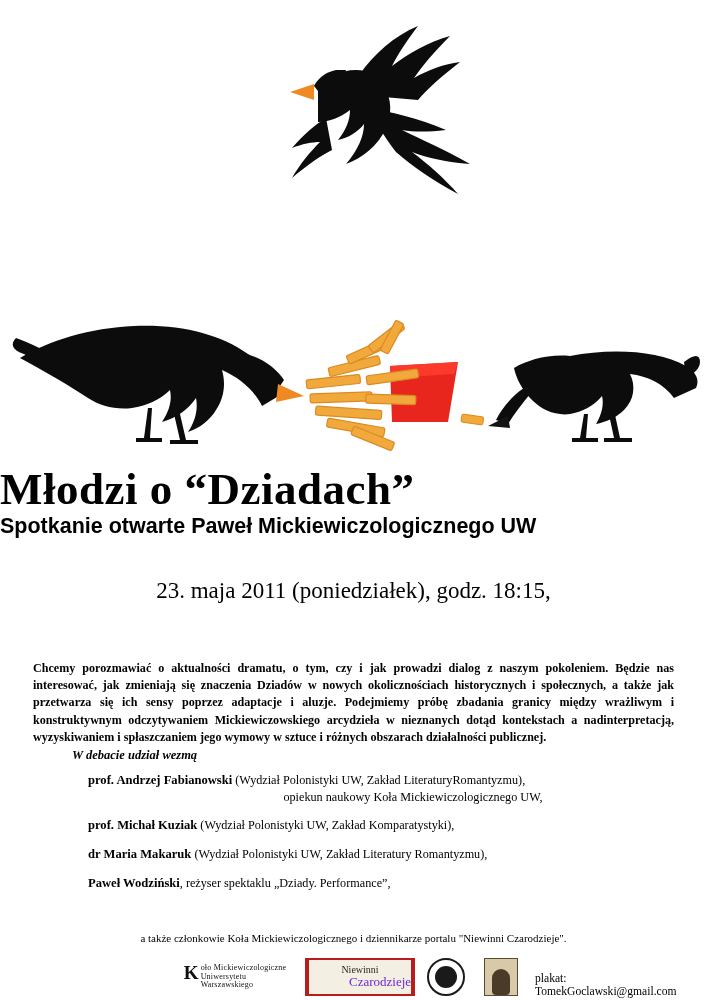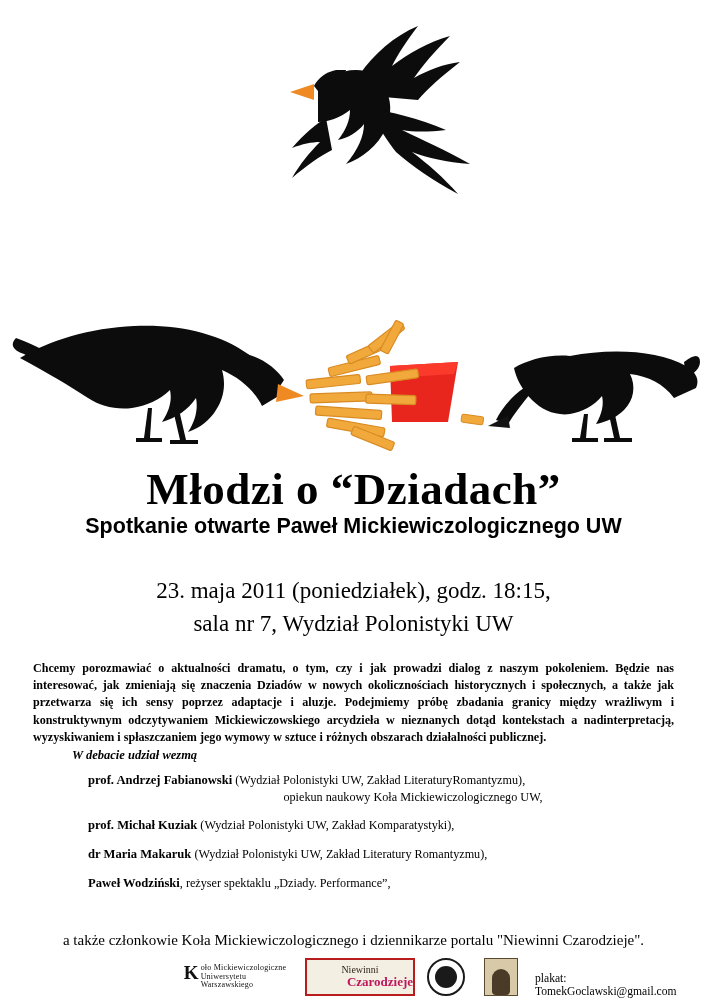--- a/index.html
+++ b/index.html
@@ -45,21 +45,21 @@
     width: 690px;
     height: 145px;
   }
 
   
   .title-block {
     position: absolute;
     top: 466px;
     left: 0;
     width: 707px;
-    text-align: center;
+    text-align: left;
   }
   .main-title {
     font-size: 45px;
     font-weight: bold;
     letter-spacing: 0.5px;
     line-height: 1.04;
     margin: 0;
   }
   .subtitle {
     font-size: 21.5px;
@@ -128,21 +128,21 @@
     font-size: 12.2px;
     padding-left: 60px;
   }
 
   .closing {
     position: absolute;
     top: 932px;
     left: 0;
     width: 707px;
     text-align: center;
-    font-size: 15px;
+    font-size: 11px;
   }
 
   
   .logo-bar {
     position: absolute;
     top: 958px;
     left: 0;
     width: 707px;
     height: 42px;
   }
@@ -183,21 +183,21 @@
     height: 34px;
     display: flex;
     flex-direction: column;
     align-items: center;
     justify-content: center;
     line-height: 1.05;
     font-family: "Liberation Serif", serif;
     text-align: right;
   }
   .logo-niewinni-1 { font-size: 10px; }
-  .logo-niewinni-2 { font-size: 13px; color: #be185d; font-weight: bold; margin-left: 40px; }
+  .logo-niewinni-2 { font-size: 13px; color: #6d28d9; font-weight: normal; margin-left: 40px; }
   .logo-circle {
     width: 34px;
     height: 34px;
     border-radius: 50%;
     background: #ffffff;
     border: 2px solid #1a1a1a;
     display: flex;
     align-items: center;
     justify-content: center;
   }
@@ -312,21 +312,20 @@
     </svg>
   </div>
 
   <div class="title-block">
     <h1 class="main-title">Młodzi o “Dziadach”</h1>
     <div class="subtitle">Spotkanie otwarte Paweł Mickiewiczologicznego UW</div>
   </div>
 
   <div class="datetime-block">
     <span class="datetime-line">23. maja 2011 (poniedziałek), godz. 18:15,</span>
-    <span class="datetime-line">sala nr 7, Wydział Polonistyki UW</span>
   </div>
 
   <div class="intro">Chcemy porozmawiać o aktualności dramatu, o tym, czy i jak prowadzi dialog z naszym pokoleniem. Będzie nas interesować, jak zmieniają się znaczenia Dziadów w nowych okolicznościach historycznych i społecznych, a także jak przetwarza się ich sensy poprzez adaptacje i aluzje. Podejmiemy próbę zbadania granicy między wrażliwym i konstruktywnym odczytywaniem Mickiewiczowskiego arcydzieła w nieznanych dotąd kontekstach a nadinterpretacją, wyzyskiwaniem i spłaszczaniem jego wymowy w sztuce i różnych obszarach działalności publicznej.</div>
 
   <div class="debate-lead">W debacie udział wezmą</div>
 
   <div class="participants">
     <div class="participant">
       <span class="p-name">prof. Andrzej Fabianowski</span><span class="p-detail"> (Wydział Polonistyki UW, Zakład LiteraturyRomantyzmu),</span>
       <span class="p-sub">opiekun naukowy Koła Mickiewiczologicznego UW,</span>

